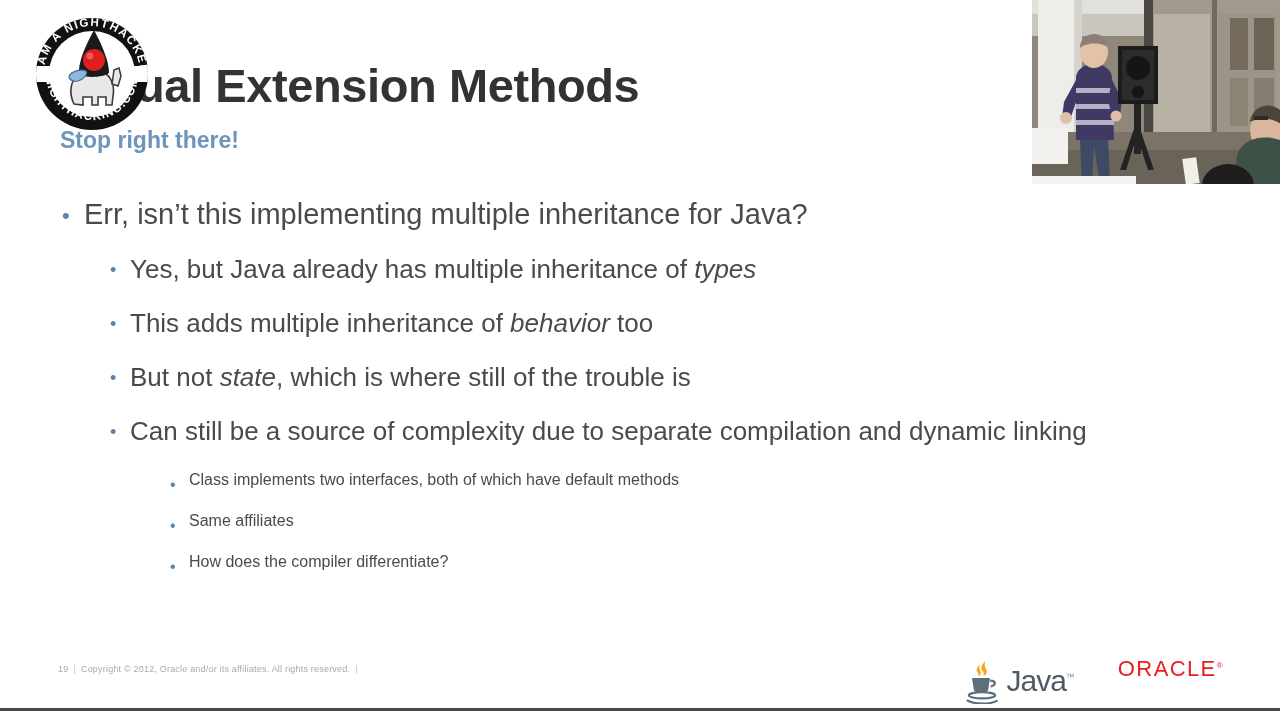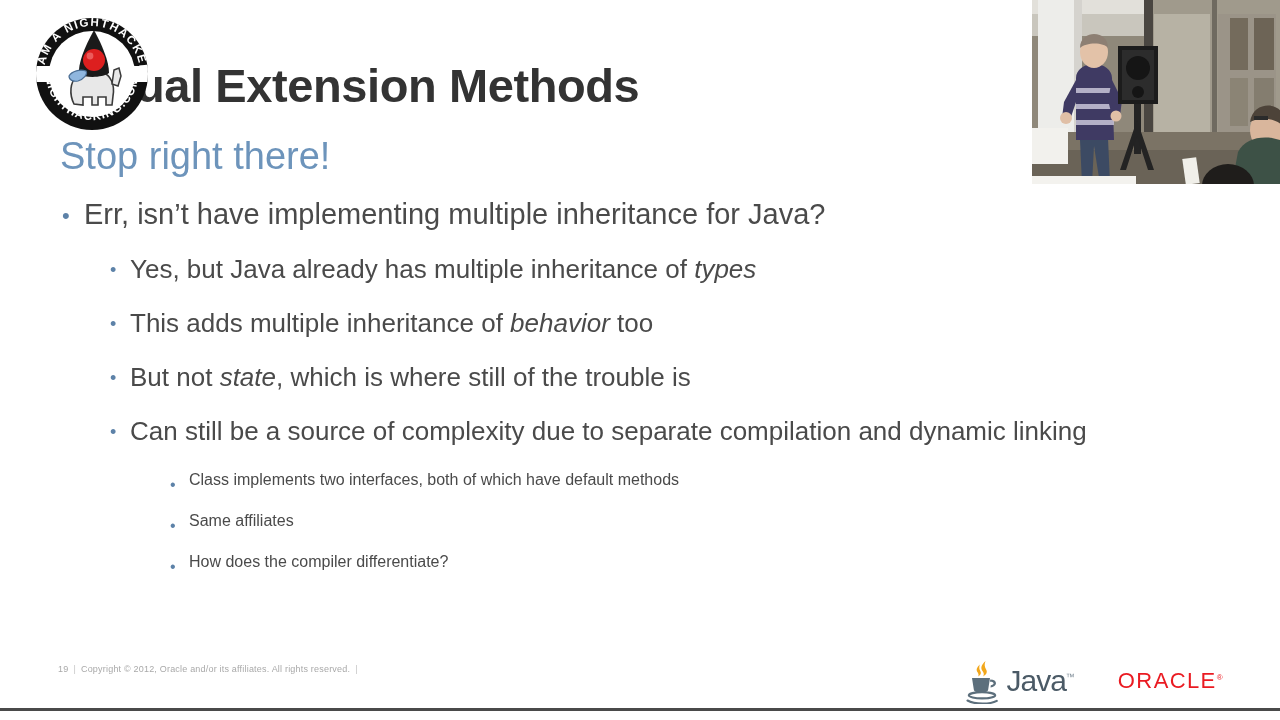--- a/index.html
+++ b/index.html
@@ -44,23 +44,23 @@
   }
   #slide-title {
     font-size: 47px;
     font-weight: bold;
     color: #333333;
     letter-spacing: -0.4px;
     line-height: 1.0;
     white-space: nowrap;
   }
   #slide-subtitle {
-    margin-top: 28px;
-    font-size: 38px;
-    font-weight: normal;
+    margin-top: 20px;
+    font-size: 23px;
+    font-weight: bold;
     color: #6d94bb;
     letter-spacing: 0px;
     line-height: 1.0;
   }
 
   
   #body-content {
     position: absolute;
     left: 62px;
     top: 196px;
@@ -143,21 +143,20 @@
     white-space: nowrap;
     z-index: 10;
   }
   #footer-text .sep { color: #c6c6c6; padding: 0 5px; }
 
   #footer-logos {
     position: absolute;
     right: 56px;
     top: 658px;
     display: flex;
-    align-items: center;
     gap: 44px;
     z-index: 10;
   }
   #java-logo {
     display: flex;
     align-items: center;
     gap: 3px;
   }
   #java-wordmark {
     font-size: 30px;
@@ -224,21 +223,21 @@
 
   <div id="title-block">
     <div id="slide-title">Virtual Extension Methods</div>
     <div id="slide-subtitle">Stop right there!</div>
   </div>
 
   <div id="body-content">
 
     <div class="blt lvl1">
       <span class="dot">•</span>
-      <span class="txt">Err, isn’t have implementing multiple inheritance for Java?</span>
+      <span class="txt">Err, isn’t this implementing multiple inheritance for Java?</span>
     </div>
 
     <div class="spacer-sm"></div>
 
     <div class="blt lvl2">
       <span class="dot">•</span>
       <span class="txt"><span>Yes, but Java already has multiple inheritance of </span><em class="it">types</em><span></span></span>
     </div>
 
     <div class="spacer-sm"></div>

